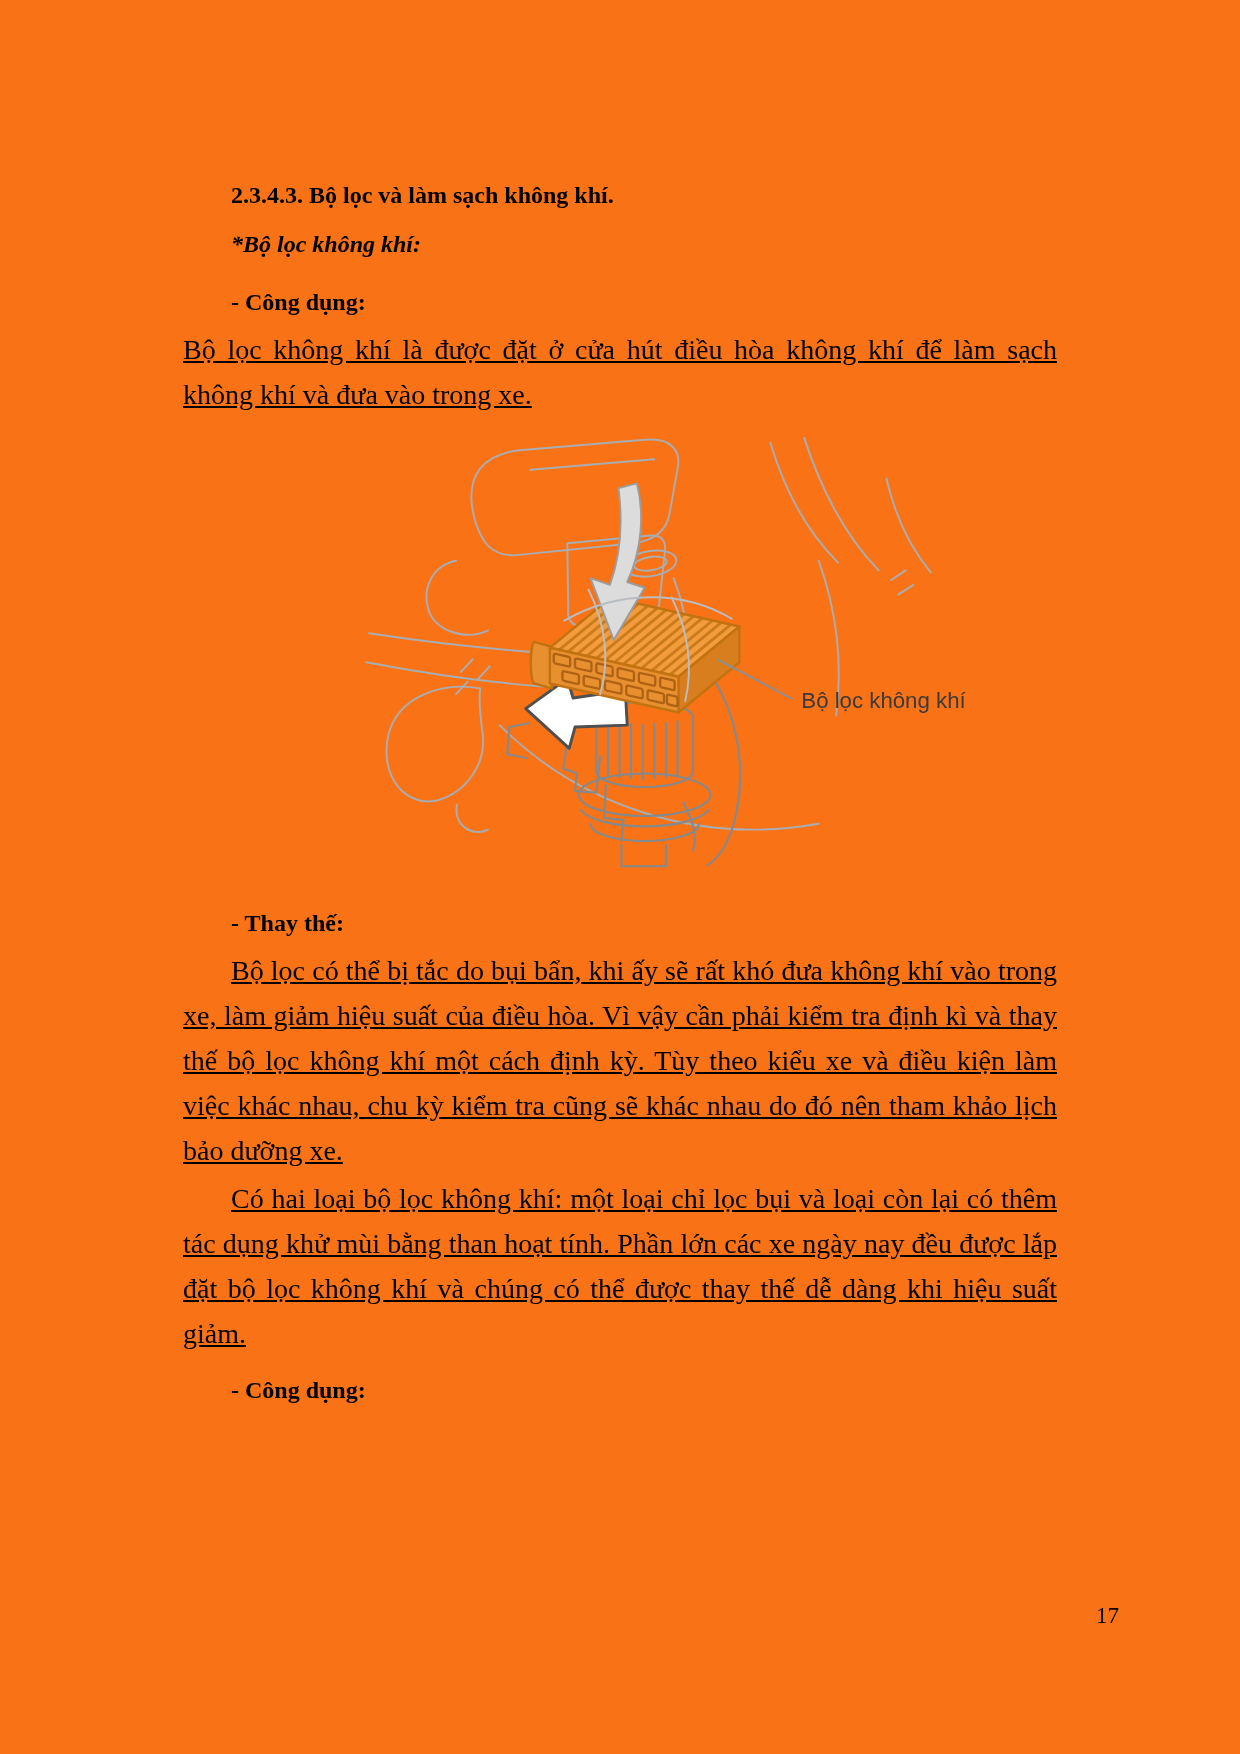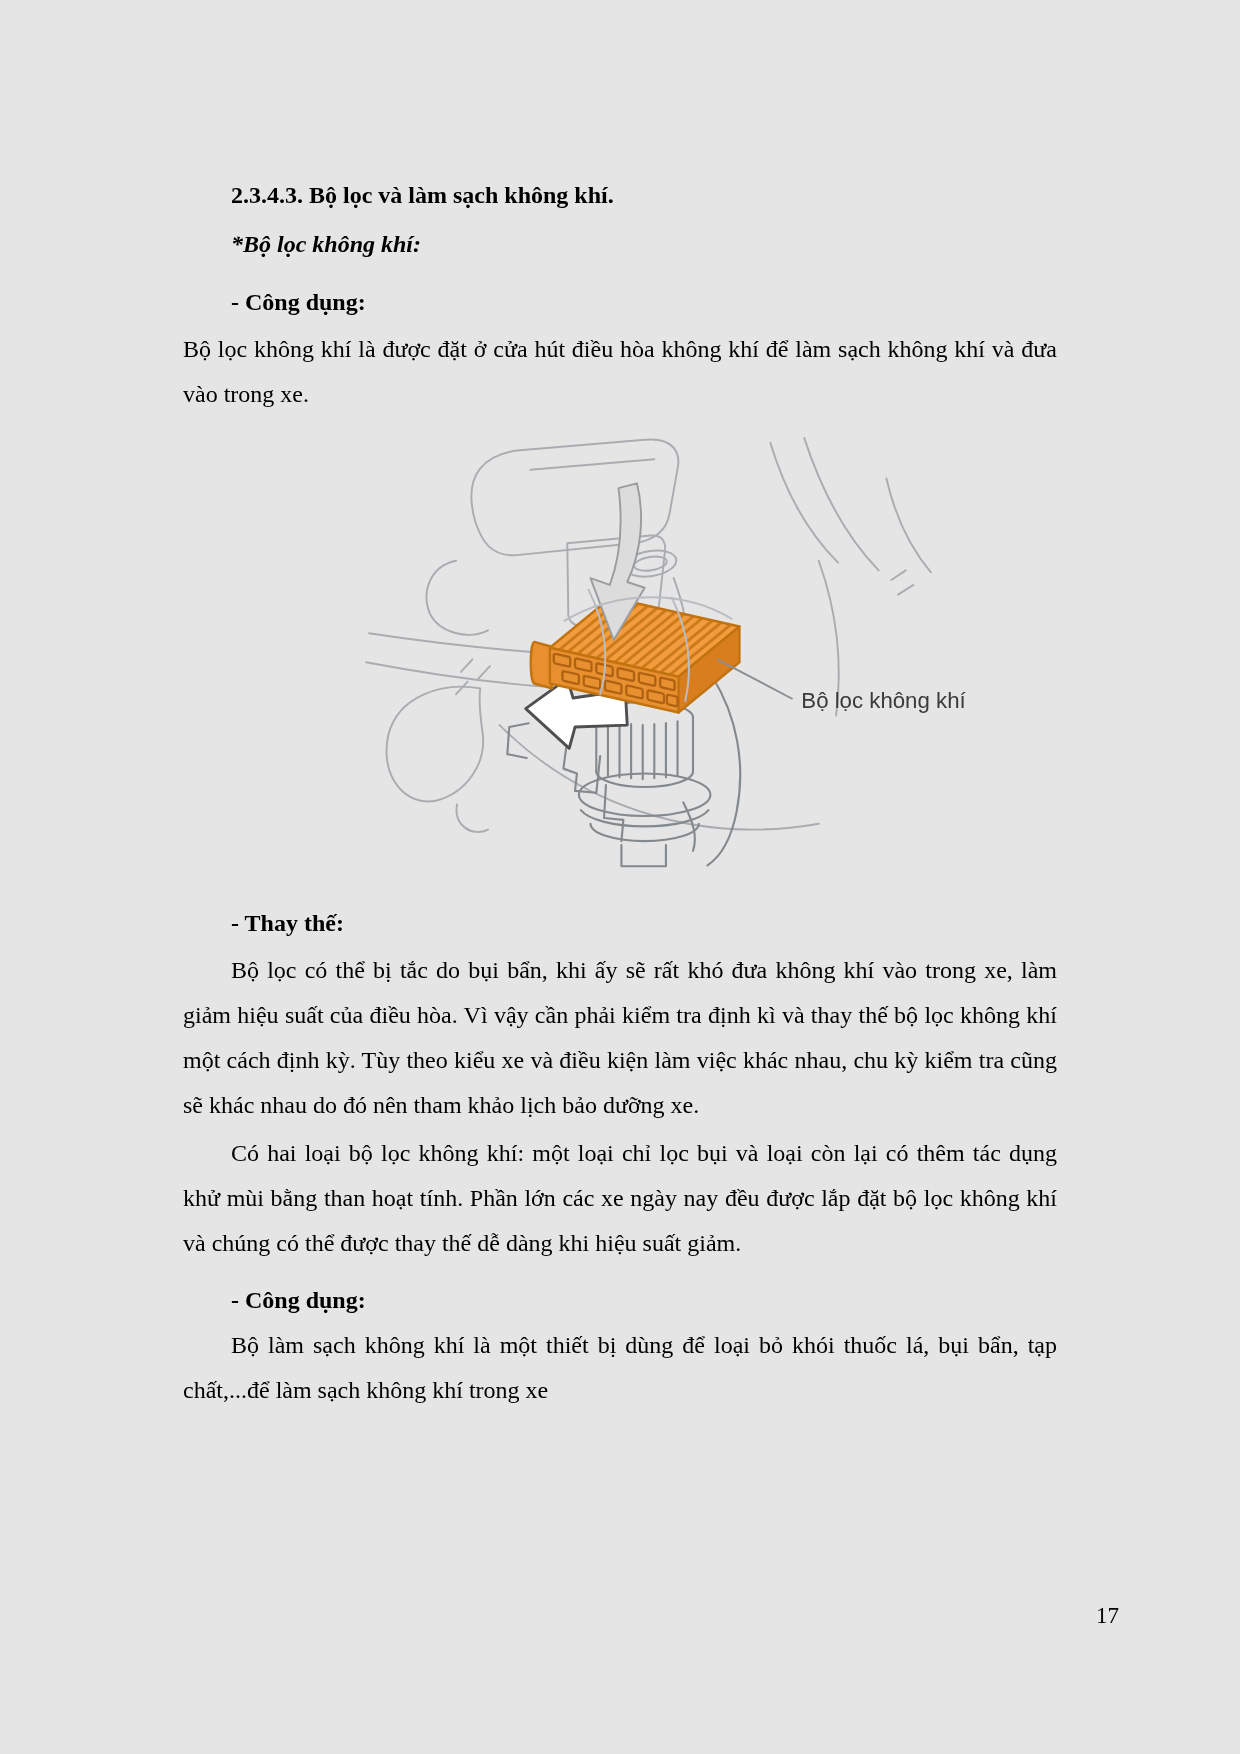--- a/index.html
+++ b/index.html
@@ -4,29 +4,29 @@
 <style>
   * { margin:0; padding:0; box-sizing:border-box; }
   html,body { background:#ffffff; }
   body {
     width:1240px; height:1754px;
     font-family:"Liberation Serif","DejaVu Serif",serif;
     color:#000;
   }
   .page {
     position:relative; width:1240px; height:1754px;
-    background:#e5e5e5; overflow:hidden;
+    background:#f97316; overflow:hidden;
   }
   .content {
     position:absolute; left:183px; top:0;
     width:874px; padding-top:173px;
   }
   .txt {
-    font-size:24px; line-height:45px;
-    text-align:justify; text-justify:inter-word;
+    font-size:28px; line-height:45px;
+    text-align:justify; text-justify:inter-word;text-decoration:underline;
   }
   .hleft { font-size:24px; line-height:45px; text-align:left; }
   .b  { font-weight:bold; }
   .bi { font-weight:bold; font-style:italic; }
   .ind { text-indent:48px; }
   .m-sub1  { margin-top:4px;  }
   .m-item1 { margin-top:13px; }
   .m-para1 { margin-top:2px;  }
   .m-item2 { margin-top:26px; }
   .m-para2 { margin-top:2px;  }
@@ -180,18 +180,17 @@
     <p class="hleft b ind m-item2">- Thay thế:</p>
 
     <p class="txt ind m-para2">Bộ lọc có thể bị tắc do bụi bẩn, khi ấy sẽ rất khó đưa không khí vào trong xe, làm giảm hiệu suất của điều hòa. Vì vậy cần phải kiểm tra định kì và thay thế bộ lọc không khí một cách định kỳ. Tùy theo kiểu xe và điều kiện làm việc khác nhau, chu kỳ kiểm tra cũng sẽ khác nhau do đó nên tham khảo lịch bảo dưỡng xe.</p>
 
 
     <p class="txt ind m-para3">Có hai loại bộ lọc không khí: một loại chỉ lọc bụi và loại còn lại có thêm tác dụng khử mùi bằng than hoạt tính. Phần lớn các xe ngày nay đều được lắp đặt bộ lọc không khí và chúng có thể được thay thế dễ dàng khi hiệu suất giảm.</p>
 
 
     <p class="hleft b ind m-item4">- Công dụng:</p>
 
-    <p class="txt ind m-para4">Bộ làm sạch không khí là một thiết bị dùng để loại bỏ khói thuốc lá, bụi bẩn, tạp chất,...để làm sạch không khí trong xe</p>
 
   </div>
 
   <div class="pageno">17</div>
 </div>
 
 </body></html>

